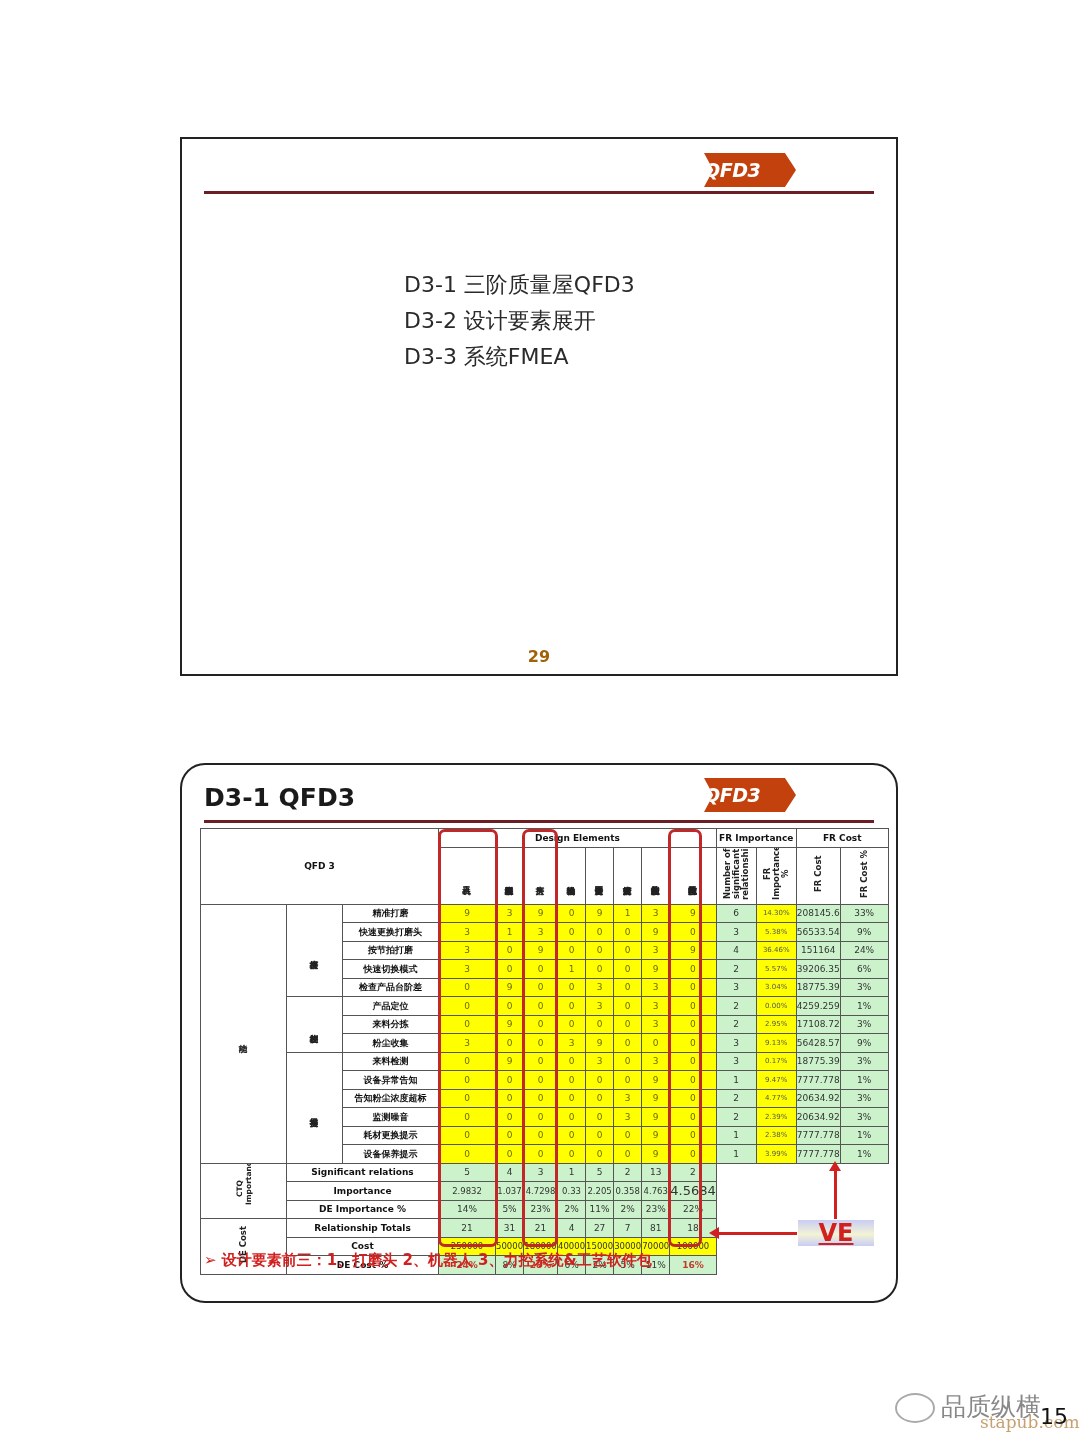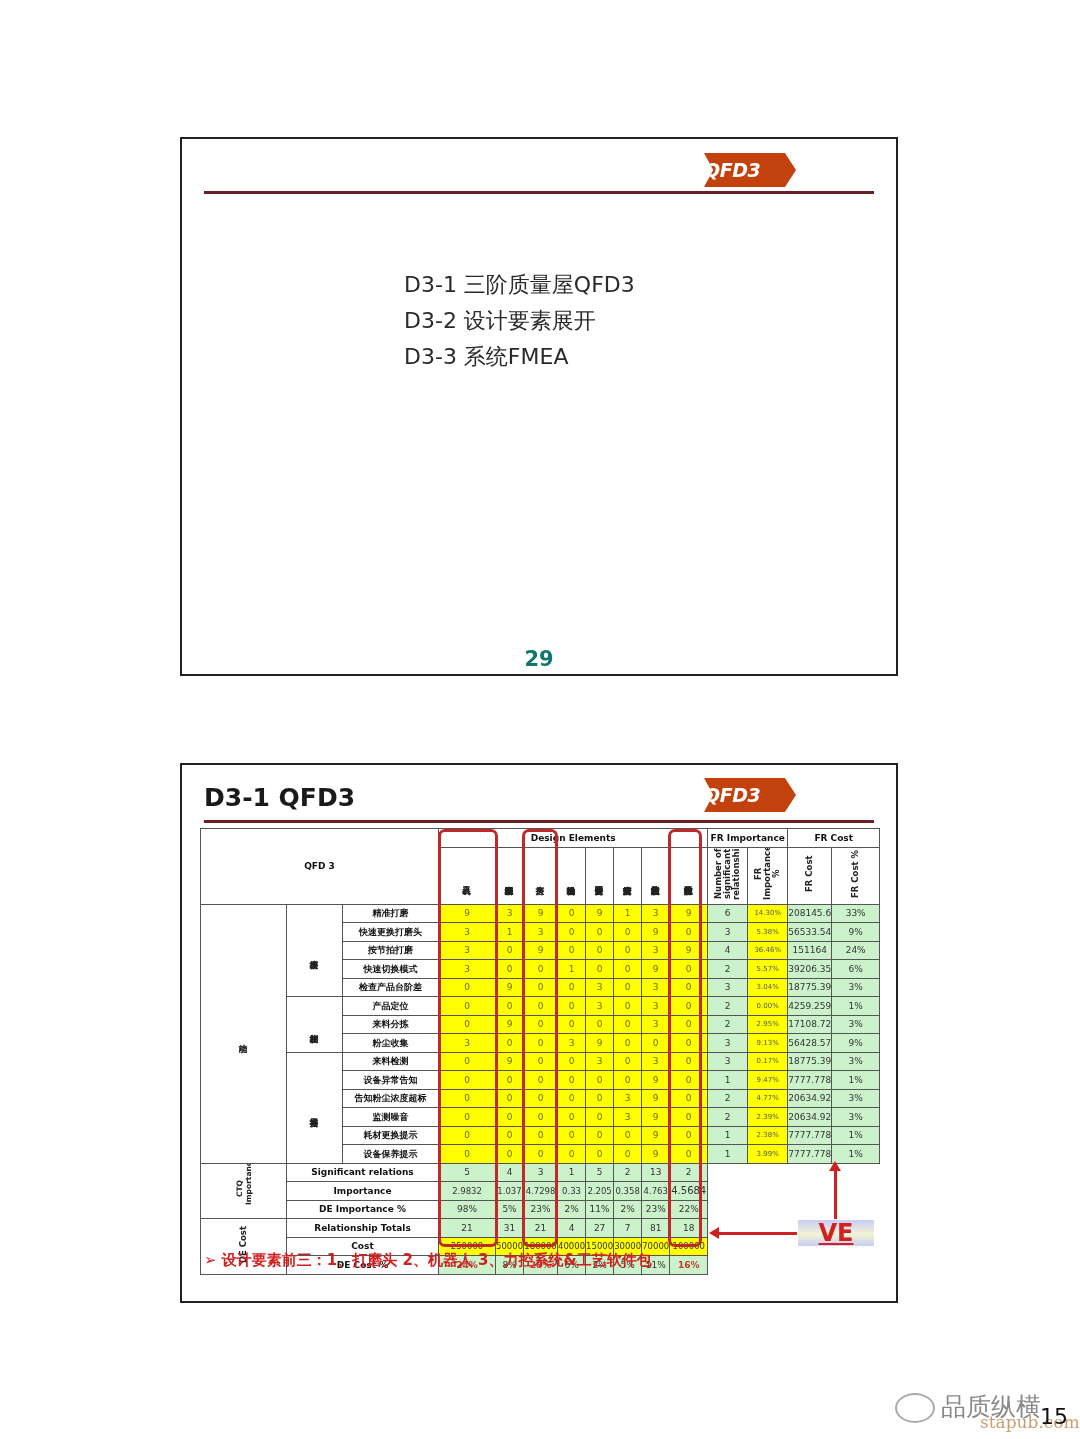--- a/index.html
+++ b/index.html
@@ -5,32 +5,32 @@
   html, body { margin: 0; padding: 0; }
   body {
     width: 1080px; height: 1439px; background: #ffffff; position: relative; overflow: hidden;
     font-family: "DejaVu Sans", sans-serif; color: #222;
   }
   .slide {
     position: absolute; left: 180px; width: 718px; background: #fff;
     border: 2px solid #222; box-sizing: border-box;
   }
   #slide1 { top: 137px; height: 539px; }
-  #slide2 { top: 763px; height: 540px; }
+  #slide2 { top: 763px; height: 540px; border-radius: 25px; }
   .qfd-badge {
     position: absolute; width: 92px; height: 34px;
     background: #c2410c;
     clip-path: polygon(0 0, 88% 0, 100% 50%, 88% 100%, 0 100%, 10% 50%);
     color: #fff; font-family: "DejaVu Sans", sans-serif; font-weight: bold; font-style: italic;
     font-size: 19px; line-height: 34px; text-align: left; letter-spacing: -0.5px;
   }
   .rule { position: absolute; height: 3px; background: #6b1f25; }
   .toc { position: absolute; left: 186px; top: 128px; font-size: 22px; line-height: 36px; color: #2a2a2a; margin-left: 36px; }
   .toc div { white-space: nowrap; }
-  .page-num { position: absolute; width: 100%; text-align: center; color: #0f766e; font-weight: bold; font-size: 21px; }
+  .page-num { position: absolute; width: 100%; text-align: center; color: #a16207; font-weight: bold; font-size: 16px; }
   .s2-title { position: absolute; left: 22px; top: 18px; font-size: 25px; font-weight: bold; color: #1a1a1a; }
 
   table.qfd {
     position: absolute; left: 18px; top: 63px; border-collapse: collapse;
     font-size: 9px; table-layout: fixed;
   }
   table.qfd td { border: 1px solid #555; padding: 0; text-align: center; height: 17.5px; line-height: 12px; overflow: hidden; white-space: nowrap; }
   .y { background: #ffff00; color: #6b6b00; }
   .g { background: #ccf2cc; color: #333; }
   .gy { background: #ffff00; color: #555; font-size: 7px; }
@@ -345,25 +345,25 @@
         </tr>
         <tr class="sm">
           <td class="lbl" colspan="2">Importance</td>
           <td class="g" style="font-size: 8.5px;">2.9832</td>
           <td class="g" style="font-size: 8.5px;">1.037</td>
           <td class="g" style="font-size: 8.5px;">4.7298</td>
           <td class="g" style="font-size: 8.5px;">0.33</td>
           <td class="g" style="font-size: 8.5px;">2.205</td>
           <td class="g" style="font-size: 8.5px;">0.358</td>
           <td class="g" style="font-size: 8.5px;">4.763</td>
-          <td class="g" style="font-size: 10px;">4.5684</td>
+          <td class="g" style="font-size: 13px;">4.5684</td>
         </tr>
         <tr class="sm">
           <td class="lbl" colspan="2">DE Importance %</td>
-          <td class="g">98%</td>
+          <td class="g">14%</td>
           <td class="g">5%</td>
           <td class="g">23%</td>
           <td class="g">2%</td>
           <td class="g">11%</td>
           <td class="g">2%</td>
           <td class="g">23%</td>
           <td class="g">22%</td>
         </tr>
         <tr class="sm">
           <td rowspan="3"><span class="rot">DE Cost</span></td>

